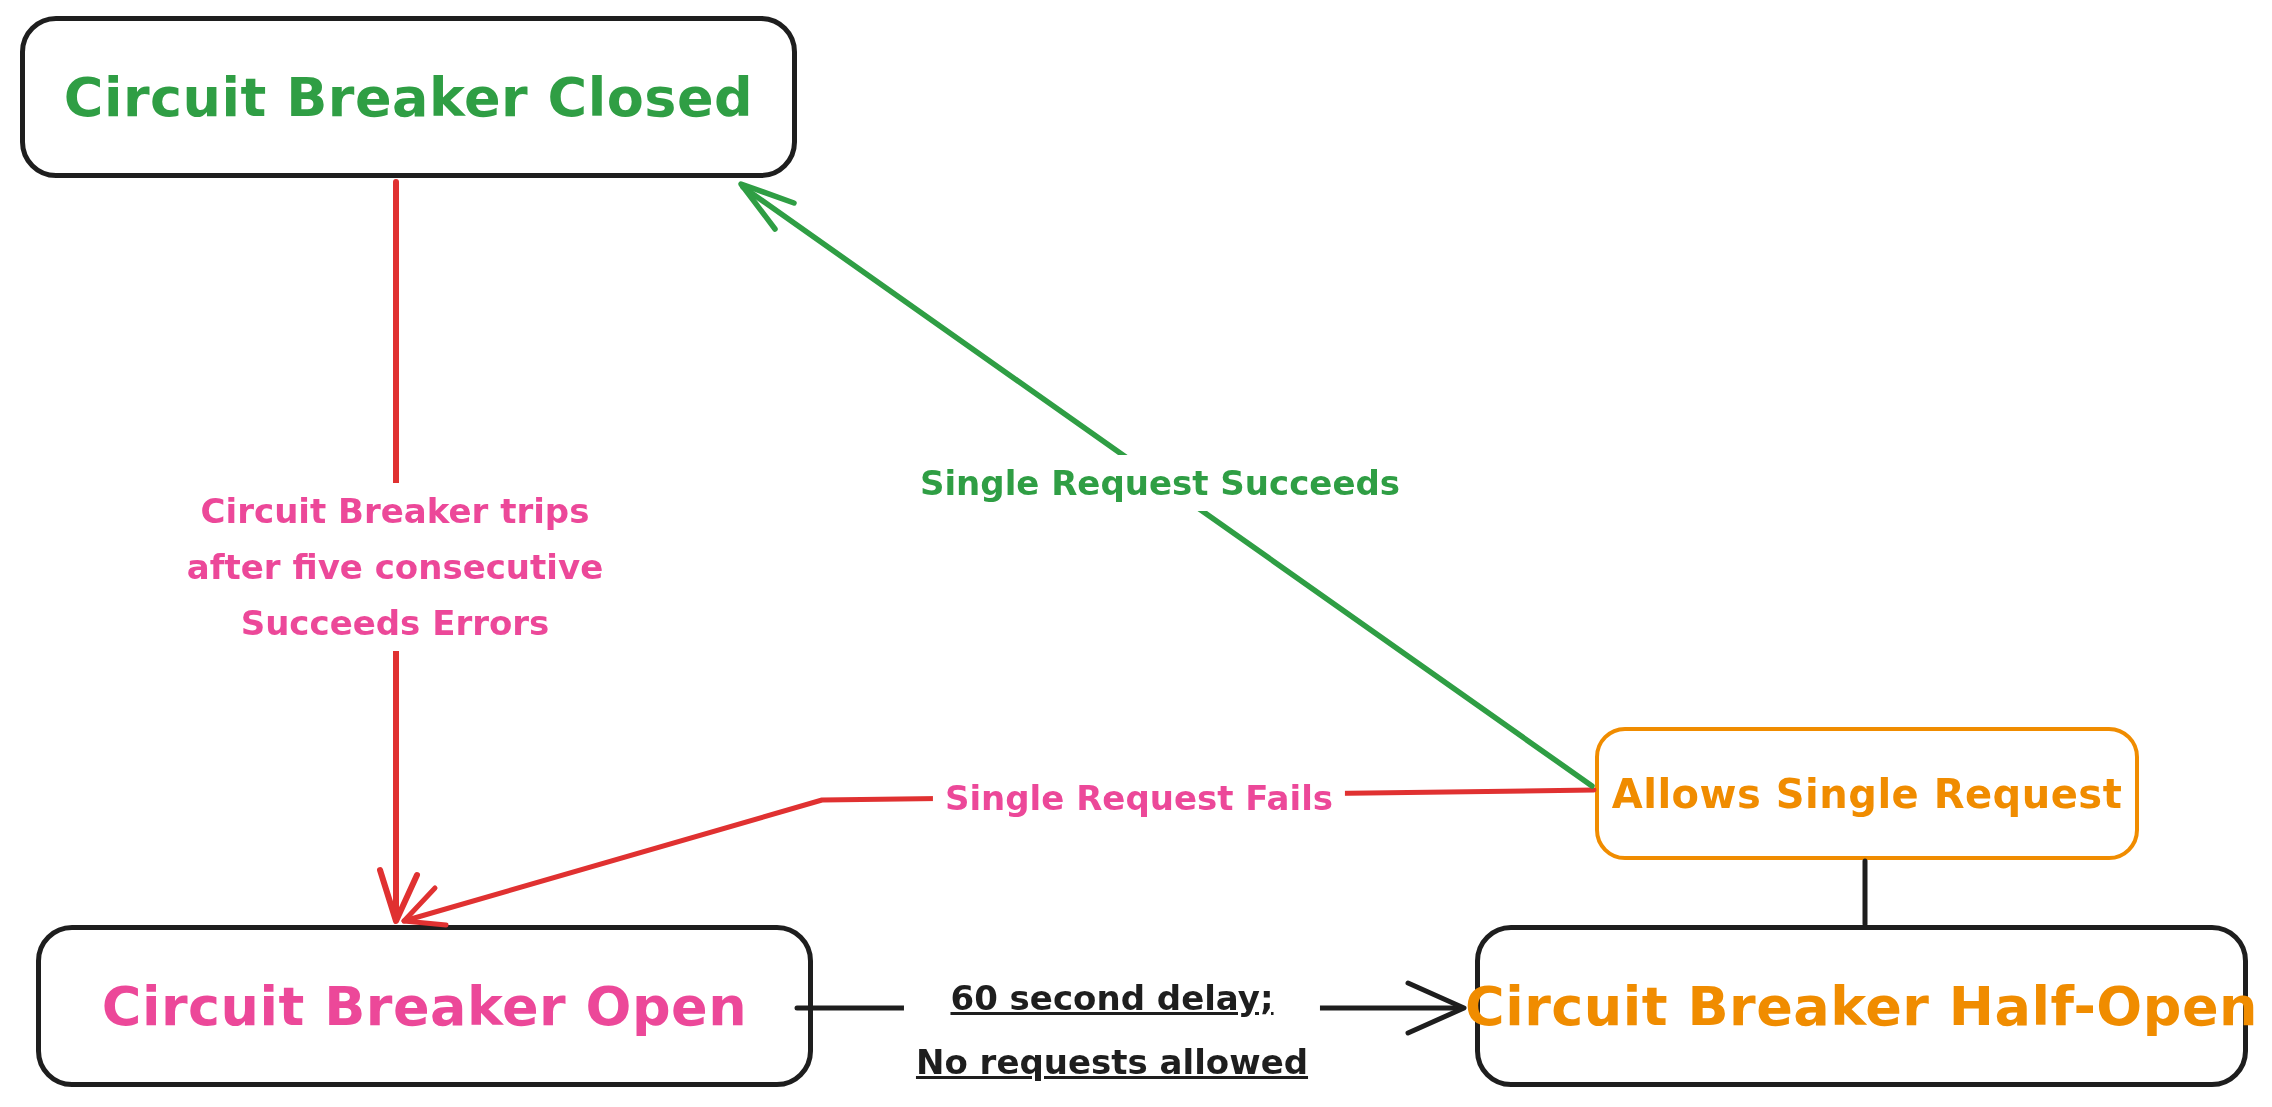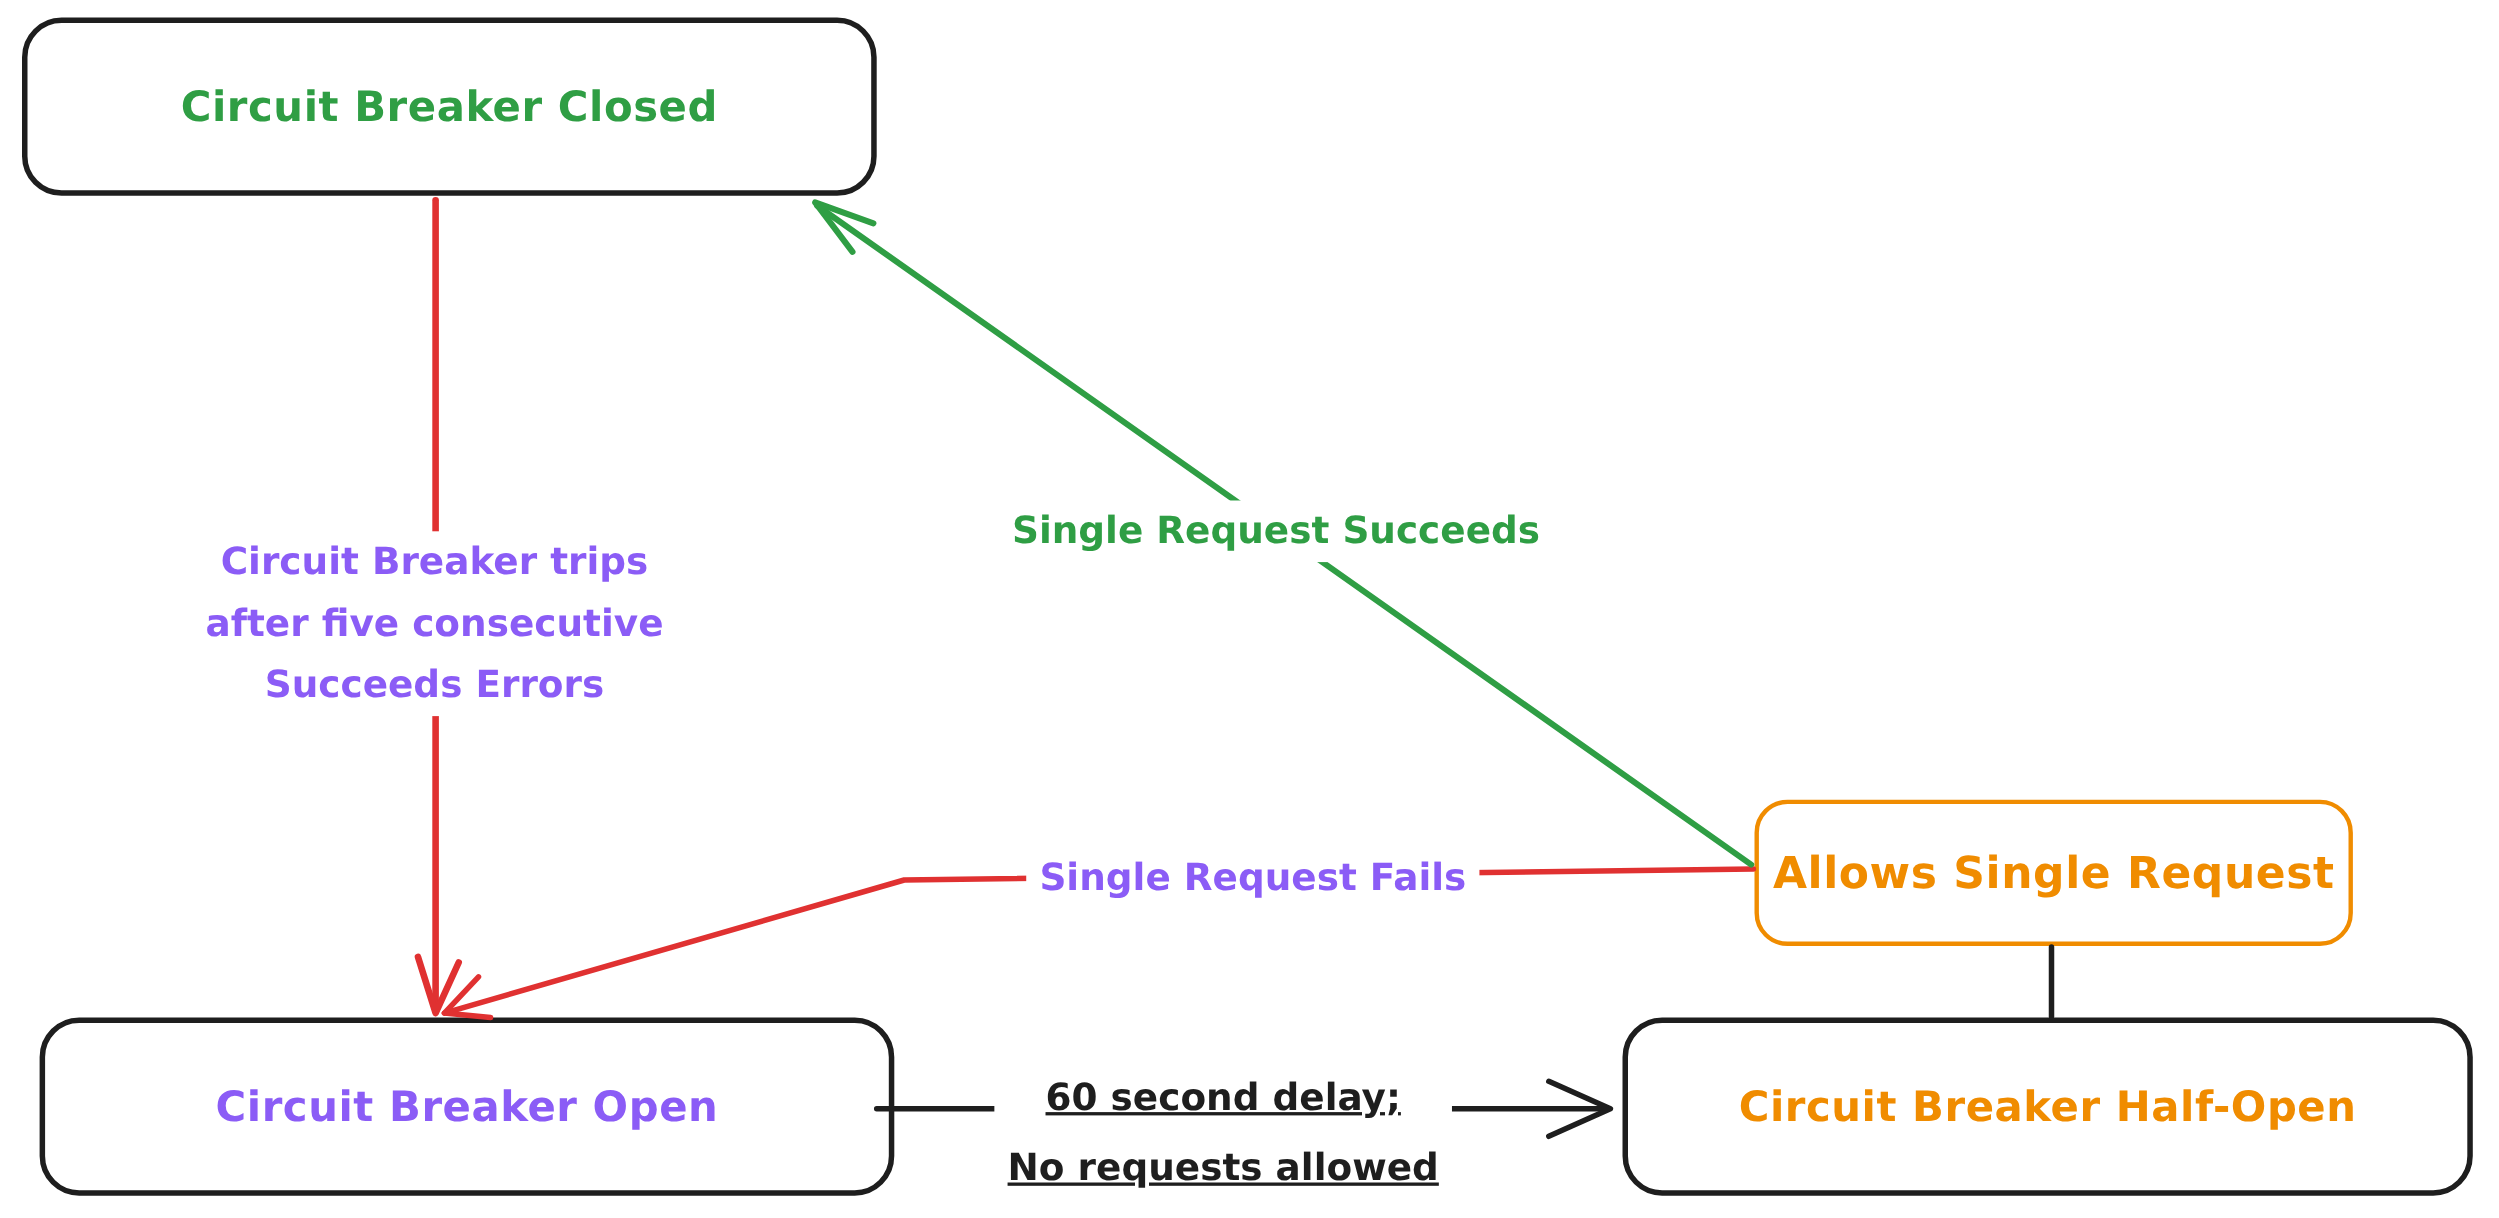--- a/index.html
+++ b/index.html
@@ -34,42 +34,42 @@
   }
   .node.state {
     border: 5px solid #1e1e1e;
     border-radius: 36px;
   }
   .node.sub {
     border: 4px solid #f08c00;
     border-radius: 30px;
   }
   .node .title {
-    font-size: 38px;
+    font-size: 54px;
     font-weight: bold;
     letter-spacing: 0.5px;
     white-space: nowrap;
   }
   .node.sub .title {
     font-size: 40px;
   }
   .edge-label {
     position: absolute;
     transform: translate(-50%, -50%);
     background: #ffffff;
     text-align: center;
     font-size: 34px;
     font-weight: bold;
     line-height: 56px;
     white-space: nowrap;
     padding: 0 12px;
     z-index: 4;
   }
   .green  { color: #2f9e44; }
-  .red    { color: #8b5cf6; text-align: center; }
+  .red    { color: #ec4899; text-align: center; }
   .orange { color: #f08c00; }
   .ink    { color: #1e1e1e; }
 </style>
 </head>
 <body>
 
 <div id="stage">
 
   <div class="node state" style="left:20px; top:16px; width:777px; height:162px;">
     <span class="title green">Circuit Breaker Closed</span>

